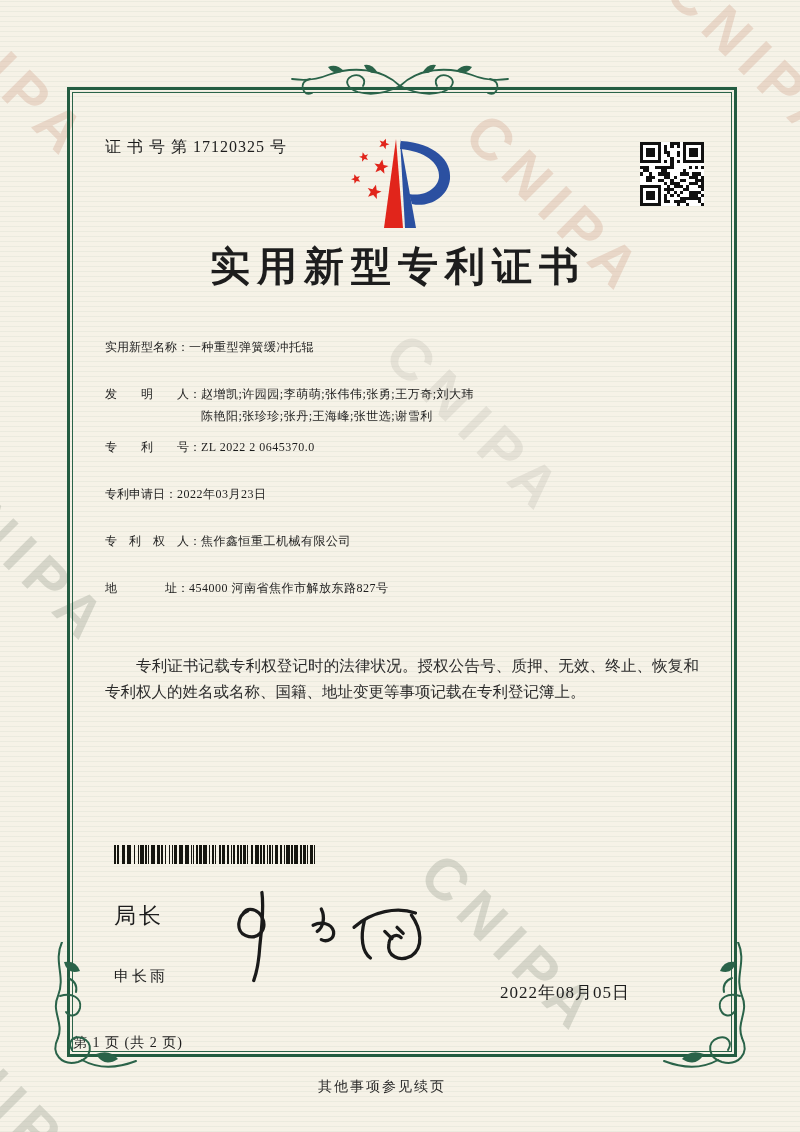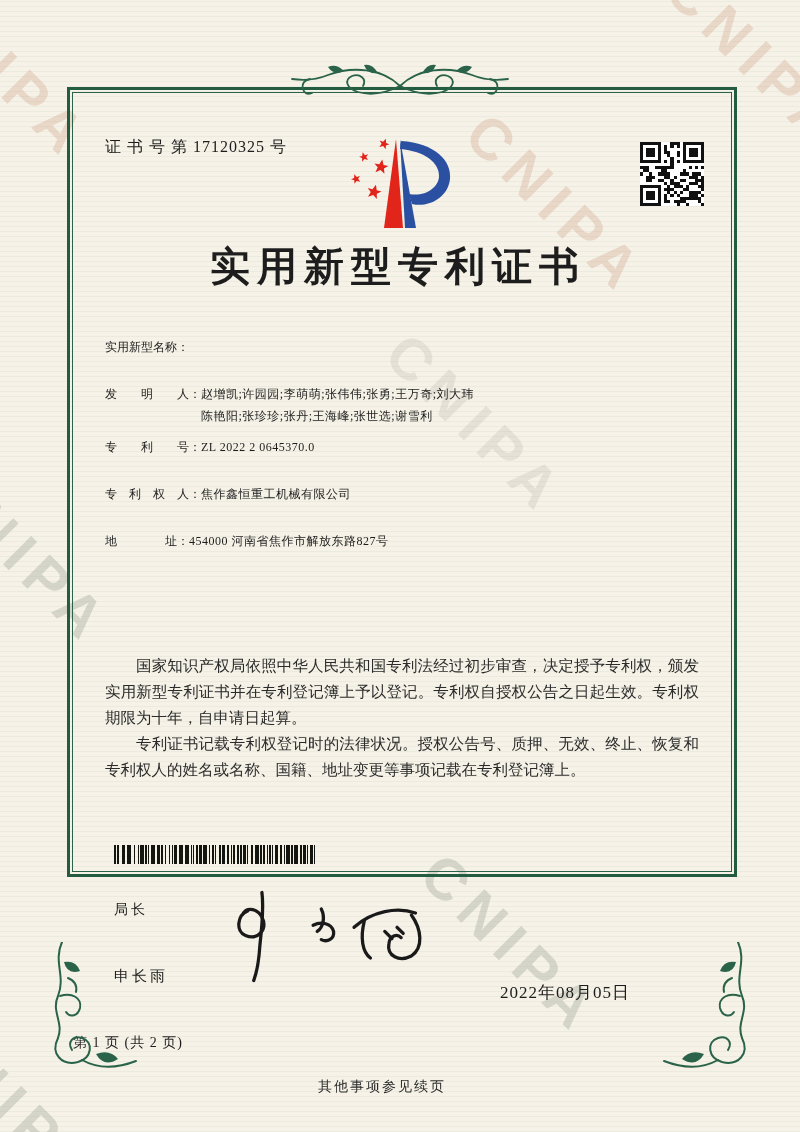--- a/index.html
+++ b/index.html
@@ -17,21 +17,21 @@
     position:absolute; font-family:"Liberation Sans","DejaVu Sans",sans-serif;
     font-weight:bold; font-size:58px; letter-spacing:10px;
     transform:rotate(45deg); transform-origin:left top;
     pointer-events:none; user-select:none; white-space:nowrap;
   }
   .wm.pink{color:rgba(214,170,150,0.38);}
   .wm.grey{color:rgba(170,175,160,0.42);}
   .wm.faint{color:rgba(190,185,175,0.30);}
   
   .frame{
-    position:absolute; left:67px; top:87px; width:670px; height:790px;
+    position:absolute; left:67px; top:87px; width:670px; height:970px;
     border:3px solid #235c41; box-sizing:border-box;
   }
   .frame-inner{
     position:absolute; left:2px; top:2px; right:2px; bottom:2px;
     border:1px solid #2a6349;
   }
   
   .certno{position:absolute; left:32px; top:44px; font-size:16px; letter-spacing:1px;}
   .logo{position:absolute; left:264px; top:33px; width:130px; height:105px;}
   .qr{position:absolute; left:567px; top:49px; width:64px; height:64px;}
@@ -47,21 +47,21 @@
   .val .l2{display:block; }
   .row.inventors{margin-bottom:9px;}
   .row.double .pair2{margin-left:30px; white-space:nowrap;}
   .pair1{white-space:nowrap;}
   
   .paras{position:absolute; left:32px; right:32px; top:560px;
     font-size:15.5px; line-height:26px; color:#2b2b2b; text-align:justify;}
   .paras p{margin:0; text-indent:2em;}
   
   .barcode{position:absolute; left:40px; top:752px; width:205px; height:19px;}
-  .sig-title{position:absolute; left:41px; top:808px; font-size:14px;
+  .sig-title{position:absolute; left:41px; top:808px; font-size:22px;
     font-family:Liberation Serif, serif; letter-spacing:3px;}
   .sig-name{position:absolute; left:41px; top:874px; font-size:15px;
     font-family:"Liberation Sans","DejaVu Sans",sans-serif; letter-spacing:3px;}
   .sig-hand{position:absolute; left:150px; top:793px; width:215px; height:98px;}
   .issue-date{position:absolute; left:427px; top:888px; font-size:17px; letter-spacing:1px;}
   .pagination{position:absolute; left:0; right:0; top:941px; text-align:left;
     font-size:14px; letter-spacing:1px;}
   .footer-note{position:absolute; left:318px; top:1078px; font-size:14px;
     letter-spacing:2px; color:#2b2b2b;}
   
@@ -328,44 +328,48 @@
             <rect x="15" y="20" width="1" height="1"></rect>
             <rect x="20" y="20" width="1" height="1"></rect>
           </g>
         </svg>
 
       <div class="title">实用新型专利证书</div>
 
       <div class="fields">
         <div class="row">
           <span class="lbl">实用新型名称：</span>
+          <span class="val">一种重型弹簧缓冲托辊</span>
         </div>
         <div class="row inventors">
           <span class="lbl">发　　明　　人：</span>
           <span class="val">
             <span>赵增凯;许园园;李萌萌;张伟伟;张勇;王万奇;刘大玮</span>
             <span class="l2">陈艳阳;张珍珍;张丹;王海峰;张世选;谢雪利</span>
           </span>
         </div>
         <div class="row">
           <span class="lbl">专　　利　　号：</span>
           <span class="val">ZL 2022 2 0645370.0</span>
         </div>
         <div class="row">
+          <span class="lbl">专利申请日：</span>
+          <span class="val">2022年03月23日</span>
+        </div>
+        <div class="row">
           <span class="lbl">专　利　权　人：</span>
           <span class="val">焦作鑫恒重工机械有限公司</span>
         </div>
         <div class="row">
           <span class="lbl">地　　　　址：</span>
           <span class="val">454000 河南省焦作市解放东路827号</span>
         </div>
       </div>
 
       <div class="paras">
-        <p>国家知识产权局依照中华人民共和国专利法经过初步审查，决定授予专利权，颁发实用新型专利证书并在专利登记簿上予以登记。专利权自授权公告之日起生效。专利权期限为十年，自申请日起算。</p>
         <p>专利证书记载专利权登记时的法律状况。授权公告号、质押、无效、终止、恢复和专利权人的姓名或名称、国籍、地址变更等事项记载在专利登记簿上。</p>
       </div>
 
       <svg class="barcode" id="barcode" viewBox="0 0 205 19" preserveAspectRatio="none" shape-rendering="crispEdges">
           <g fill="#15150f">
             <rect x="1" y="0" width="2" height="19"></rect>
             <rect x="4" y="0" width="2" height="19"></rect>
             <rect x="9" y="0" width="3" height="19"></rect>
             <rect x="14" y="0" width="4" height="19"></rect>
             <rect x="21" y="0" width="1" height="19"></rect>

